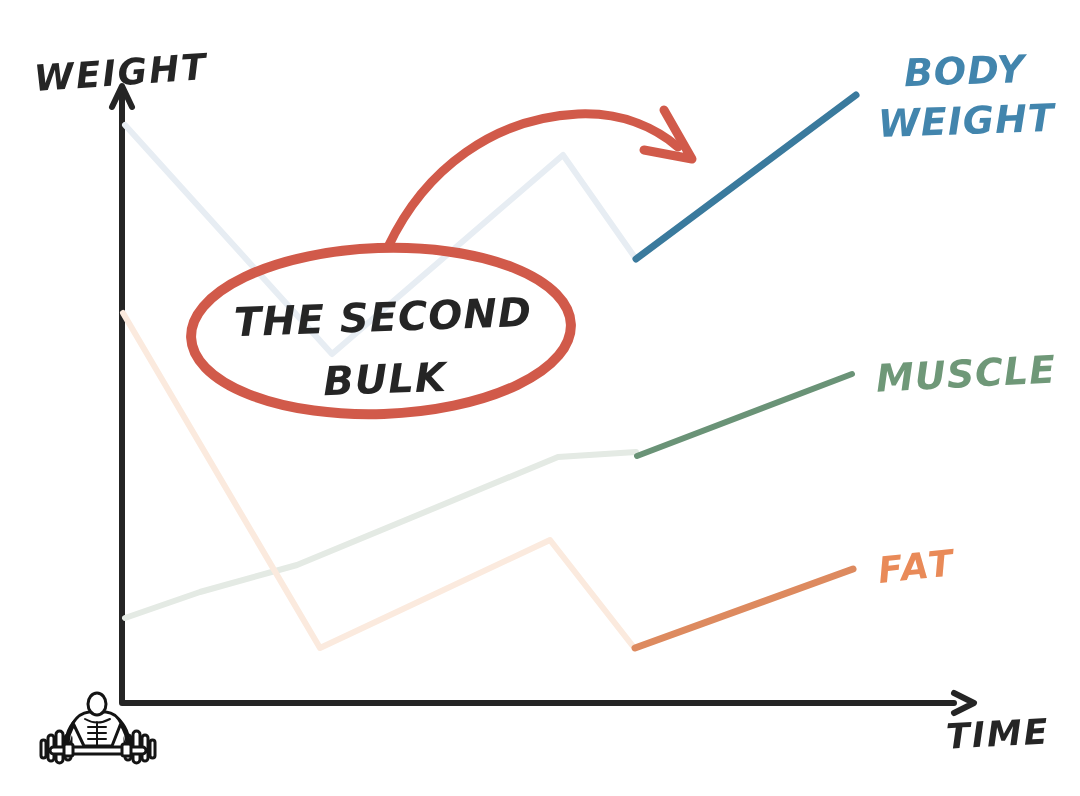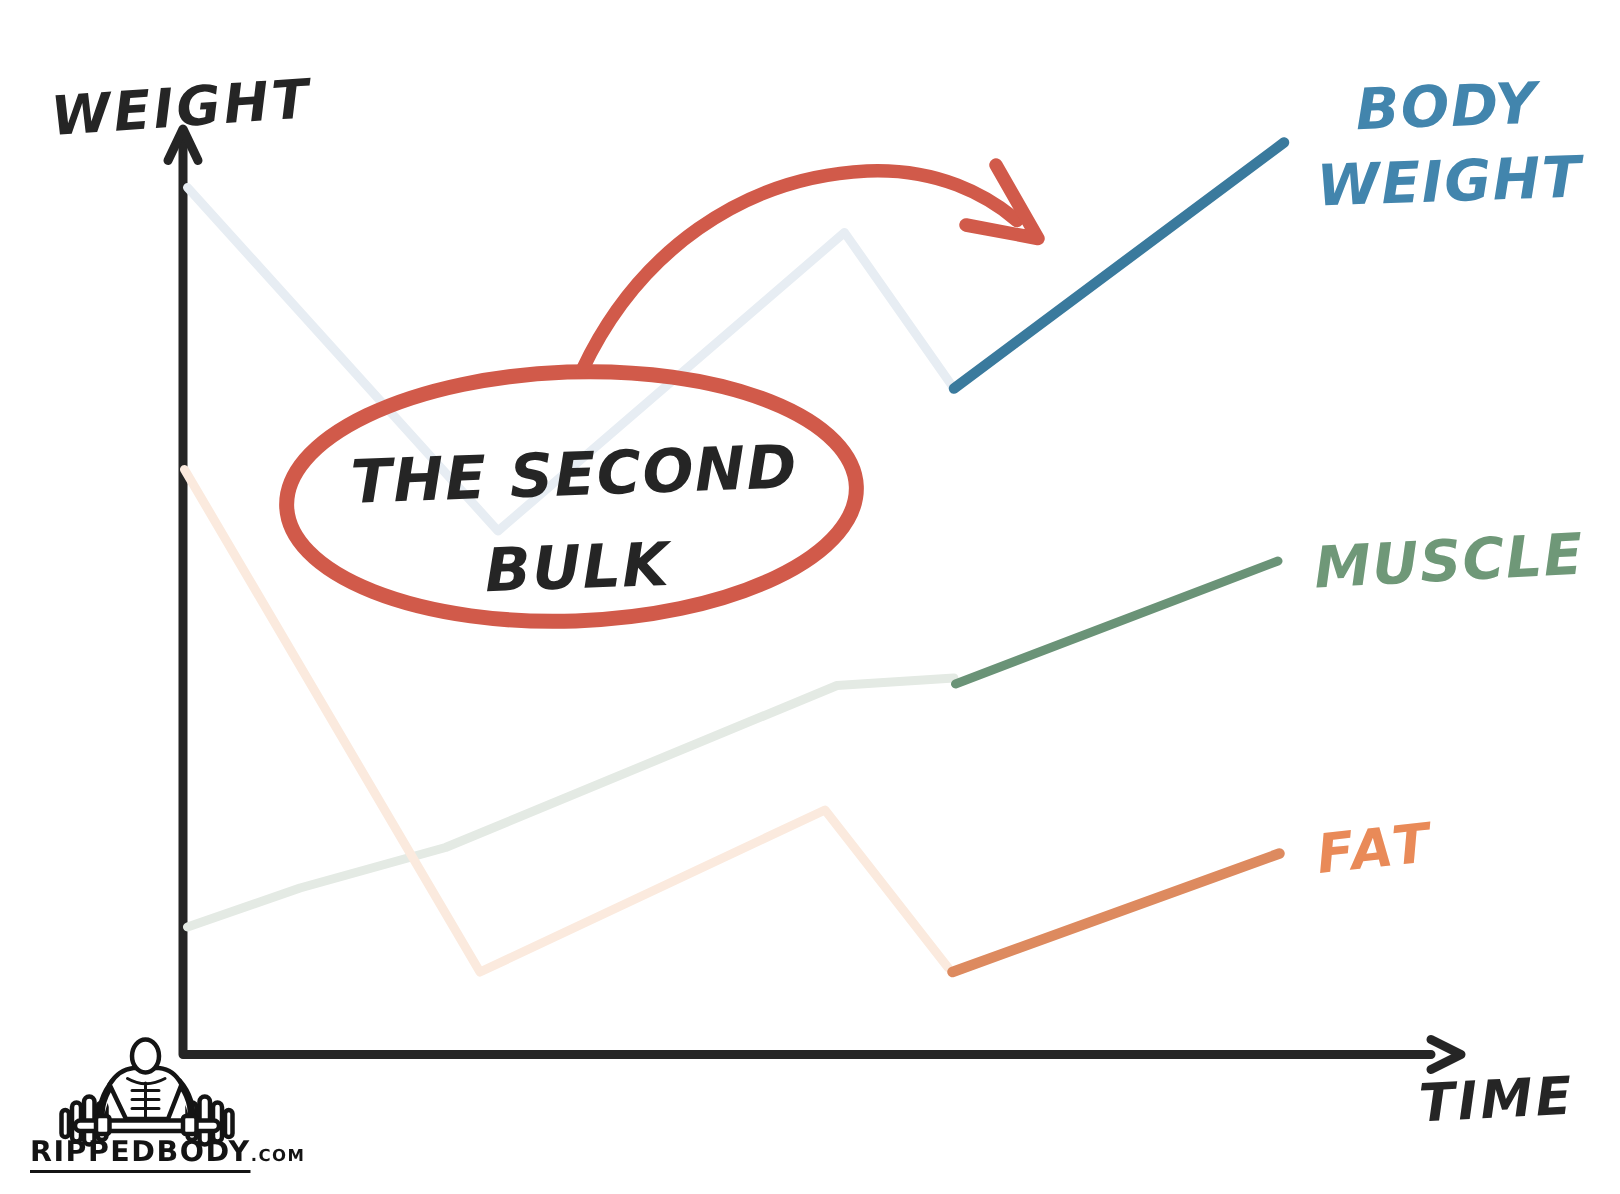--- a/index.html
+++ b/index.html
@@ -87,17 +87,14 @@
 
   <div class="lbl legend-muscle" style="color: rgb(111, 152, 120);">MUSCLE</div>
 
   <div class="lbl legend-fat" style="color: rgb(233, 138, 88);">FAT</div>
 
   <div class="lbl annotation-text" style="color: rgb(37, 37, 37);">
     <div>THE SECOND</div>
     <div>BULK</div>
   </div>
 
-  <div class="brand-text" style="color: rgb(20, 20, 20);">
-    <span class="brand-name">RIPPEDBODY</span><span class="brand-tld">.COM</span>
-  </div>
 
 </div>
 
 </body></html>

